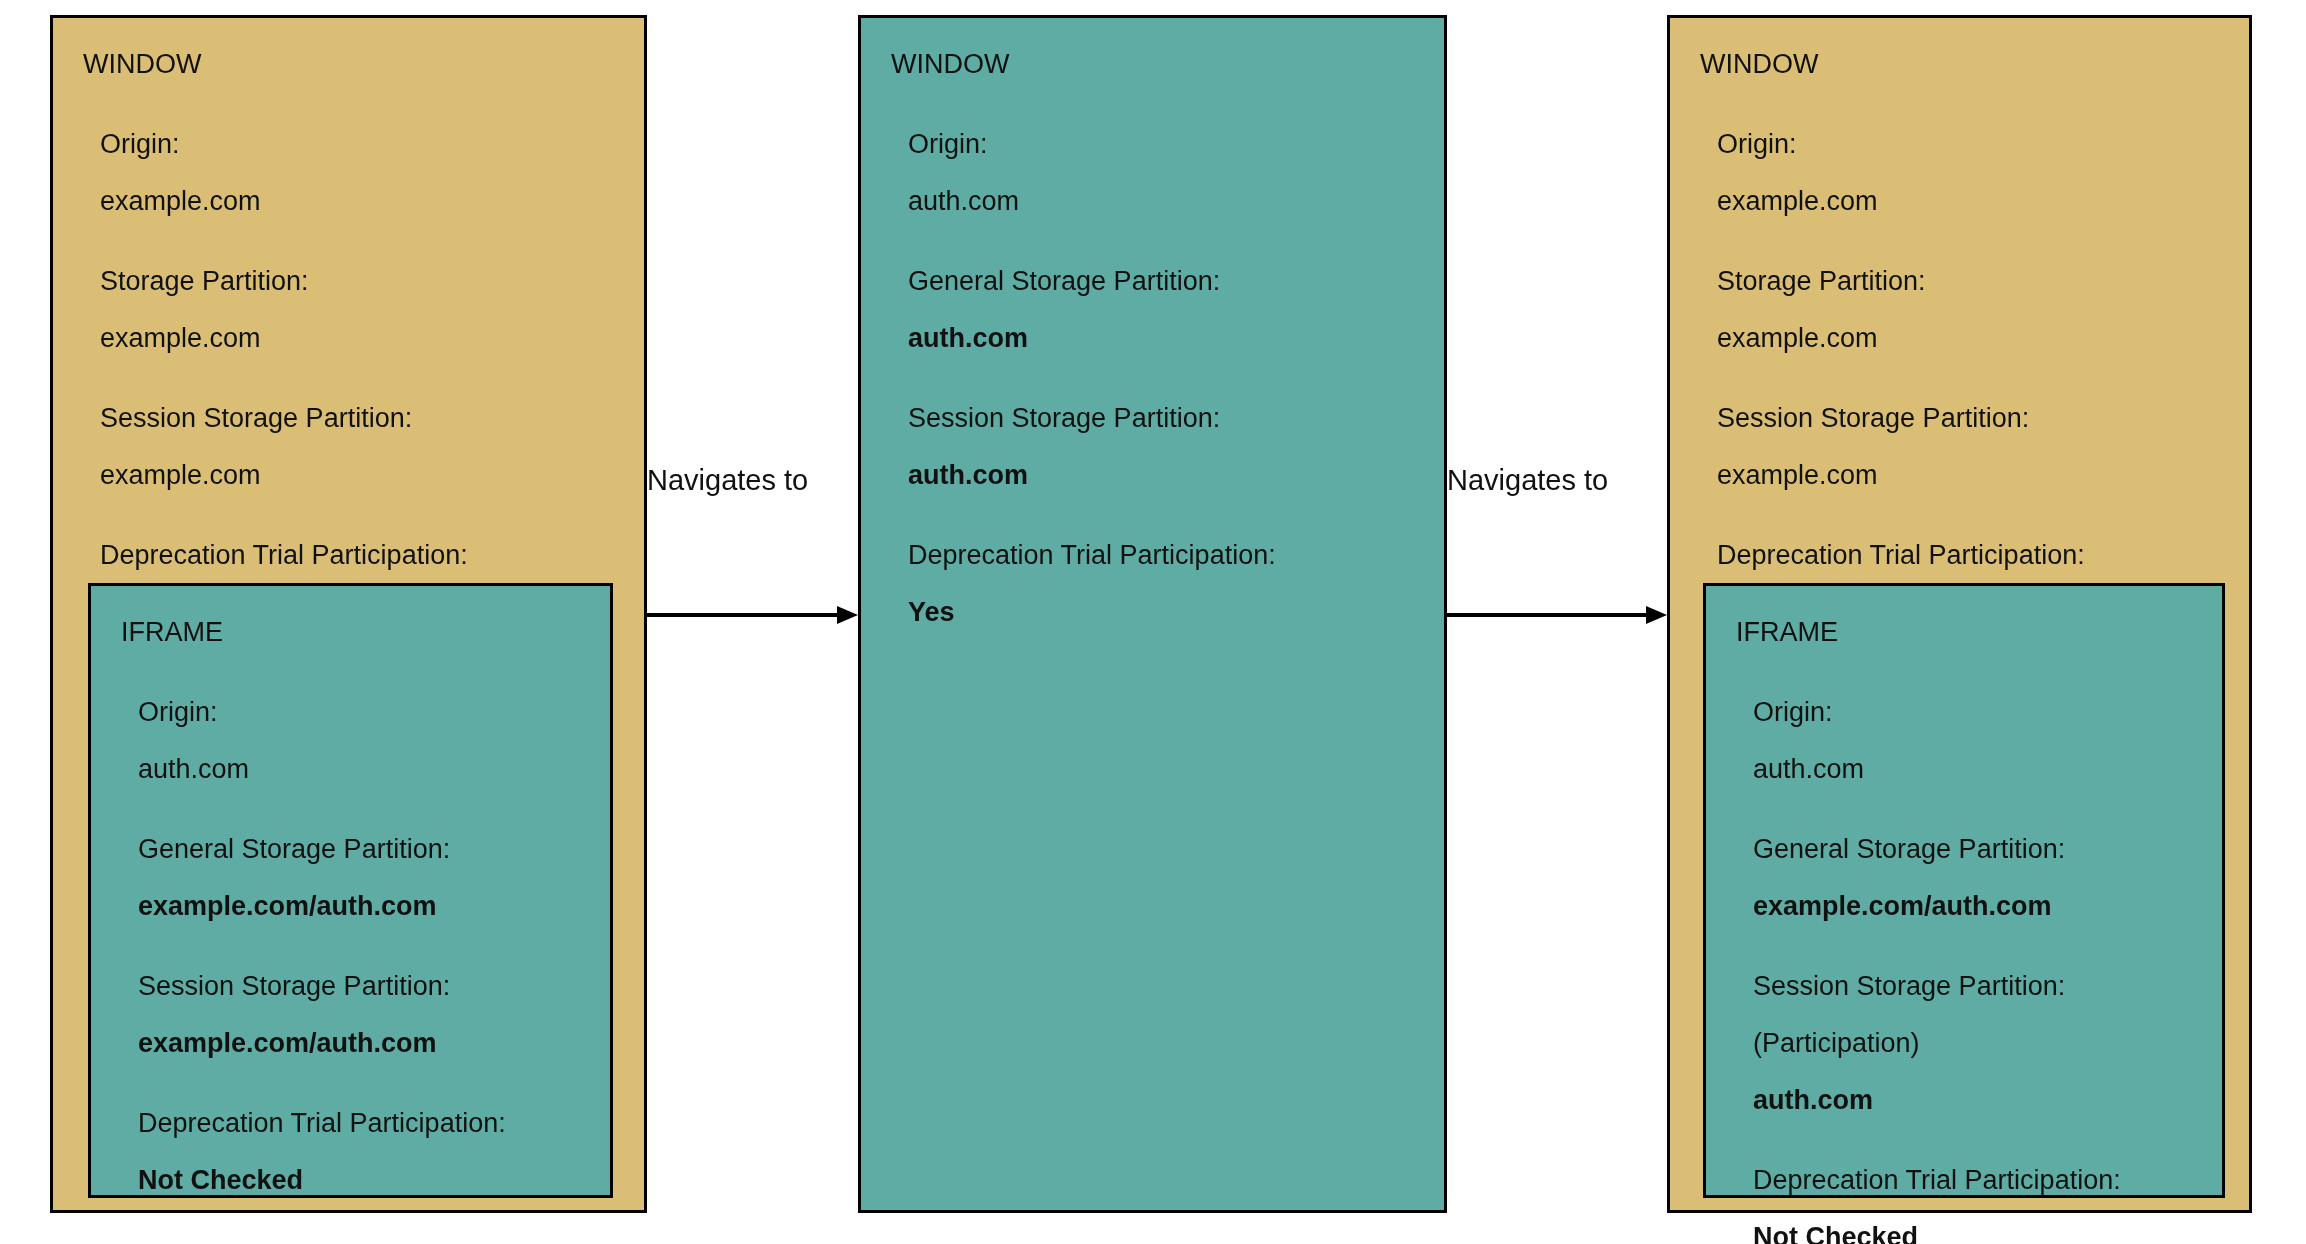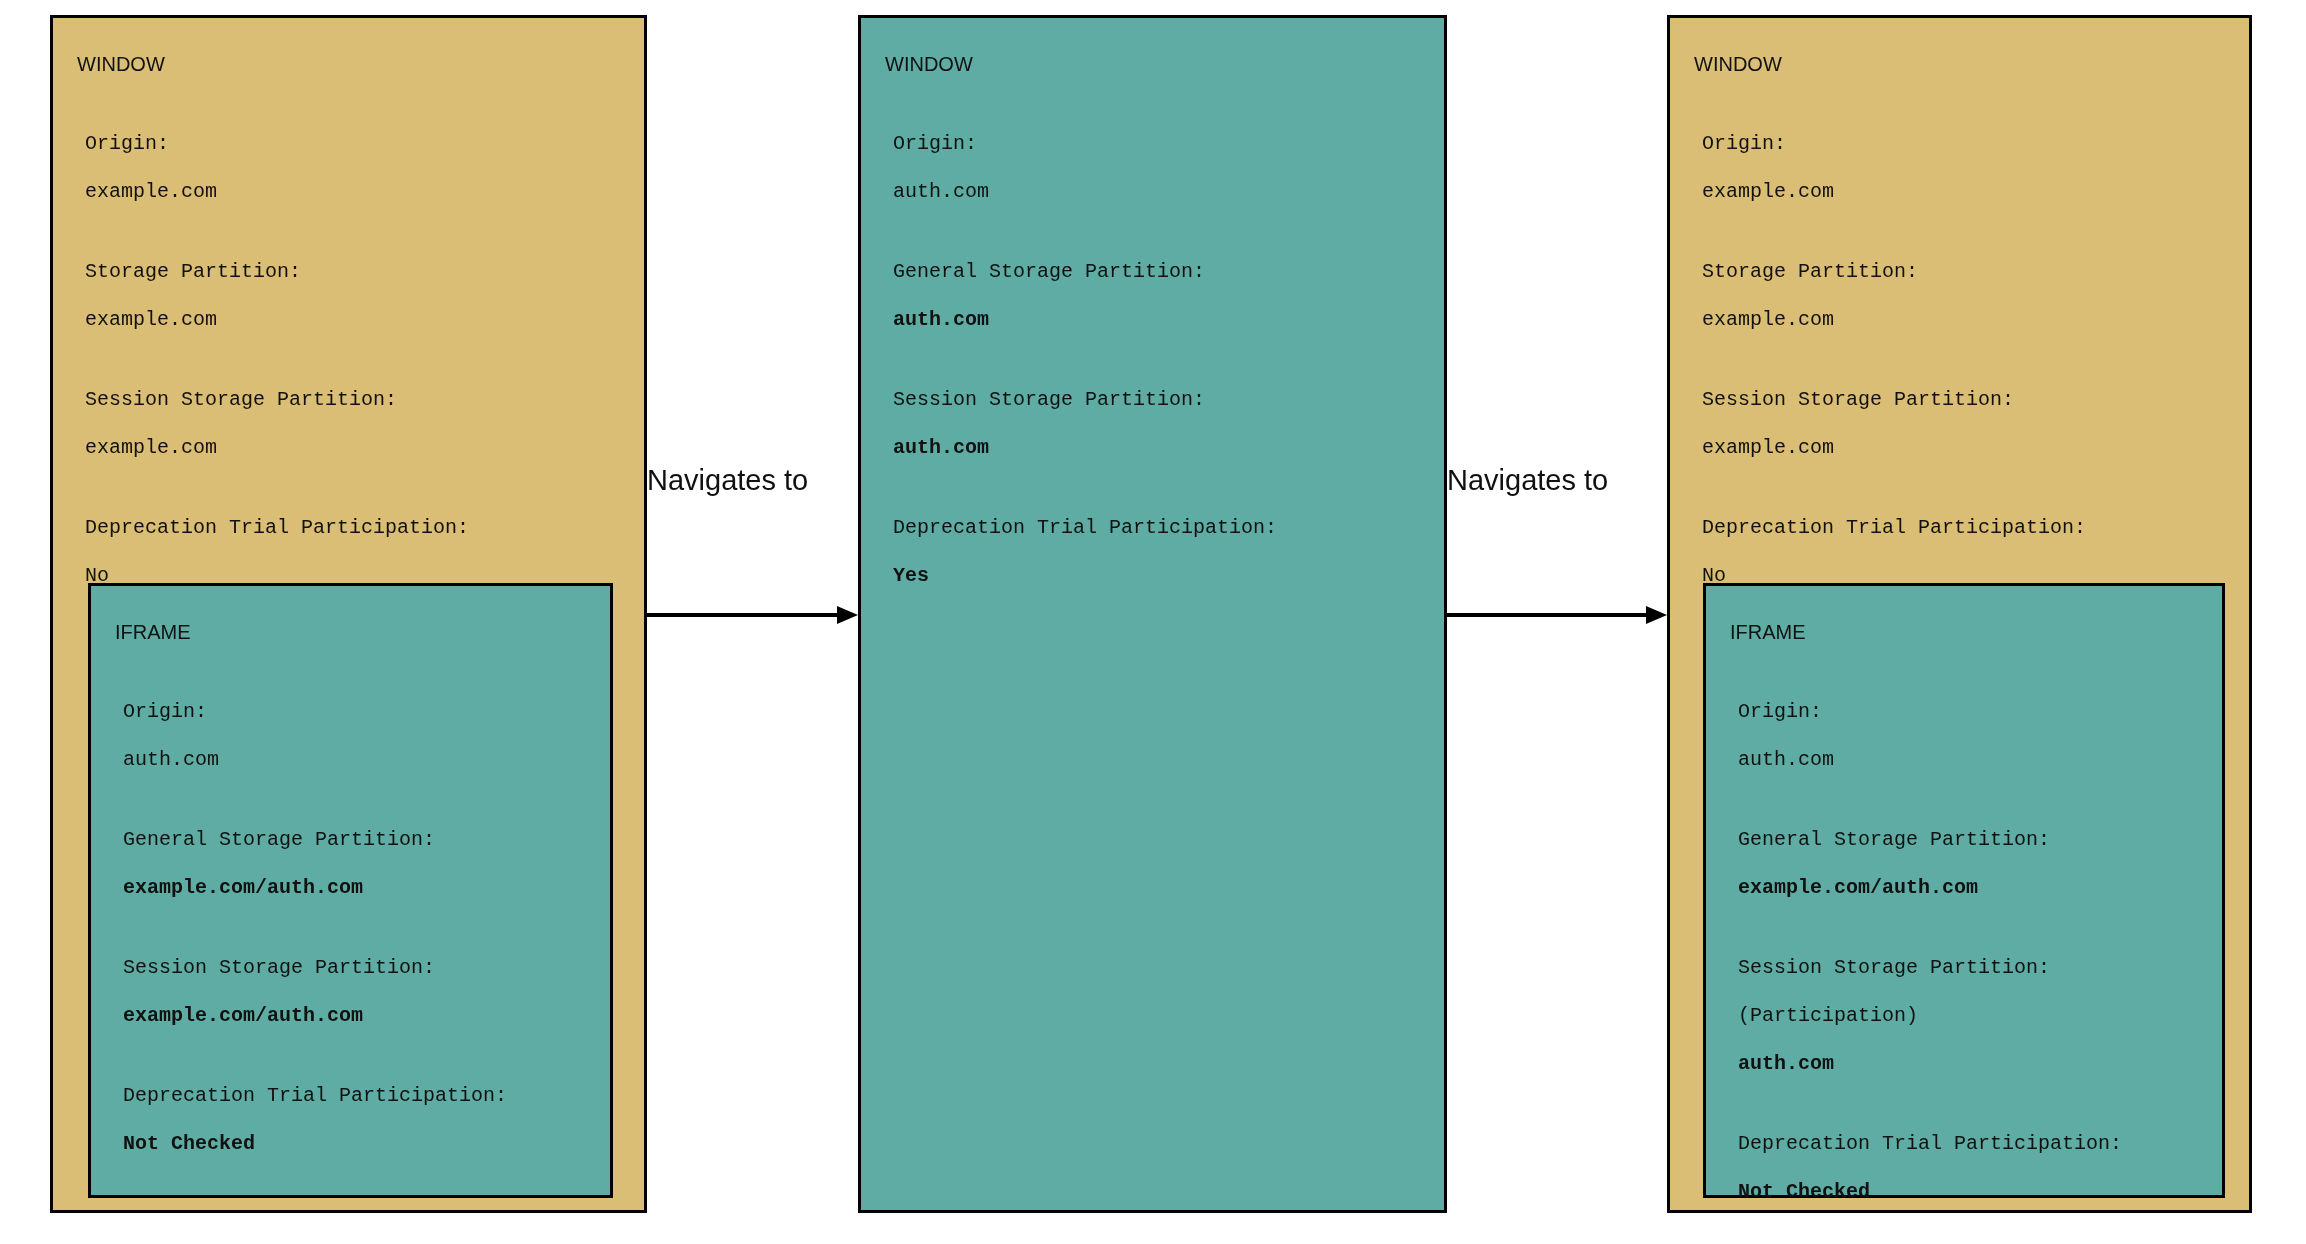--- a/index.html
+++ b/index.html
@@ -13,36 +13,35 @@
     height: 1244px;
     background: #ffffff;
     font-family: "Liberation Sans", sans-serif;
     color: #111111;
     overflow: hidden;
   }
   .box {
     position: absolute;
     border: 3px solid #000000;
     box-sizing: border-box;
-    padding: 26px 24px;
-    font-size: 20px;
+    padding: 26px 30px;
+    font-size: 27px;
     line-height: 40px;
   }
   .box-title {
     margin: 0 0 40px 0;
   }
   .section {
     margin: 0 0 40px 0;
   }
   .section:last-of-type {
     margin-bottom: 0;
   }
   .line {
-    margin: 8px;
-    font-family: Liberation Mono, monospace;
+    margin: 17px;
   }
   .bold {
     font-weight: 700;
   }
   .arrow-line {
     position: absolute;
     height: 4px;
     background: #000000;
   }
   .arrow-head {

